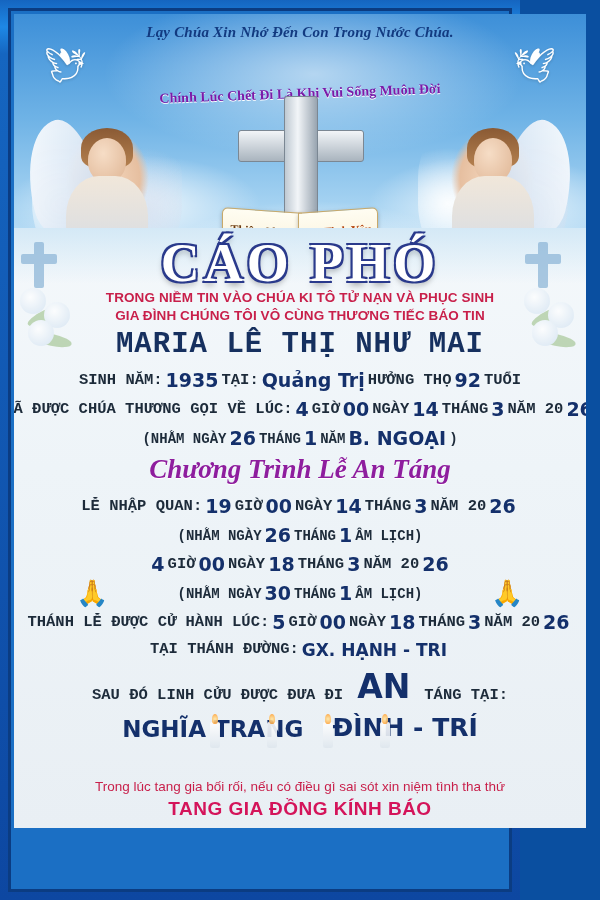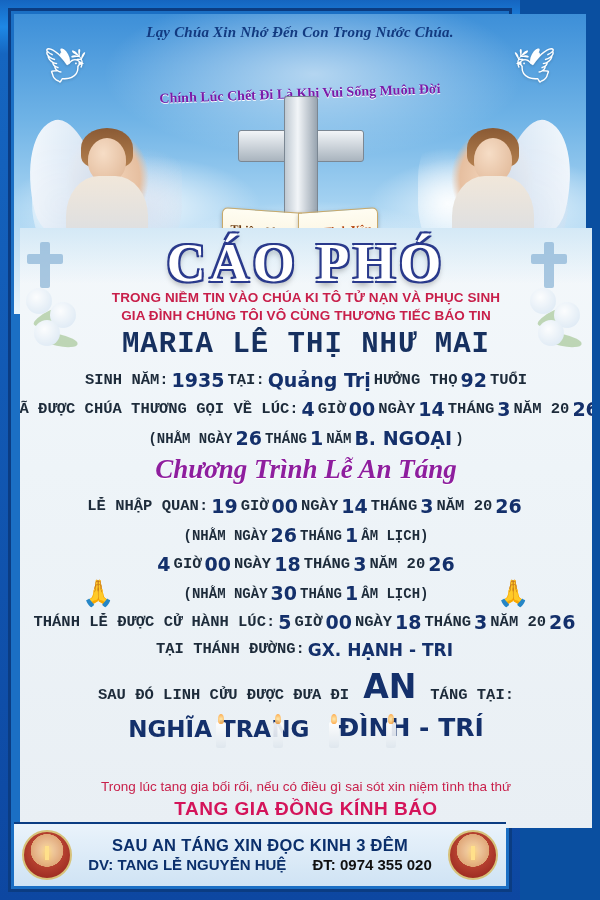--- a/index.html
+++ b/index.html
@@ -111,21 +111,21 @@
   .book .page.r{right:0;transform:skewY(-4deg);border-radius:0 6px 8px 0;}
   .book .txt{
     position:absolute;top:14px;width:78px;text-align:center;
     font-family:"Liberation Serif",serif;font-weight:bold;font-size:12px;color:#6b3b10;
     line-height:15px;
   }
   .book .txt.l{left:0;transform:skewY(4deg);}
   .book .txt.r{right:0;transform:skewY(-4deg);color:#b3430e;}
   
   .paper{
-    position:absolute;left:20px;top:228px;width:572px;height:600px;
+    position:absolute;left:14px;top:228px;width:572px;height:600px;
     background:linear-gradient(180deg,#f4f8fb 0%,#eef4f8 40%,#e9eff4 100%);
     border-top:0;
     overflow:hidden;
   }
   .paper:before{
     content:"";position:absolute;left:0;right:0;top:0;height:56px;
     background:linear-gradient(180deg,rgba(210,232,246,.95),rgba(244,248,251,0));
   }
   
   .flower{position:absolute;width:64px;height:120px;opacity:.75;}
@@ -404,24 +404,13 @@
       <div class="candle"></div>
       <div class="candle"></div>
       <div class="candle"></div>
       <div class="candle"></div>
     </div>
 
     <div class="foot1">Trong lúc tang gia bối rối, nếu có điều gì sai sót xin niệm tình tha thứ</div>
     <div class="foot2">TANG GIA ĐỒNG KÍNH BÁO</div>
   </div>
 
-  <div class="bottom">
-    <div class="heart"></div>
-    <div class="btext">
-      <div class="b1">SAU AN TÁNG XIN ĐỌC KINH 3 ĐÊM</div>
-      <div class="b2">
-        <span>DV: TANG LỄ NGUYỄN HUỆ</span>
-        <span class="phone" style="padding-left:22px">ĐT: 0974 355 020</span>
-      </div>
-    </div>
-    <div class="heart"></div>
-  </div>
 </div>
 
 </body></html>

